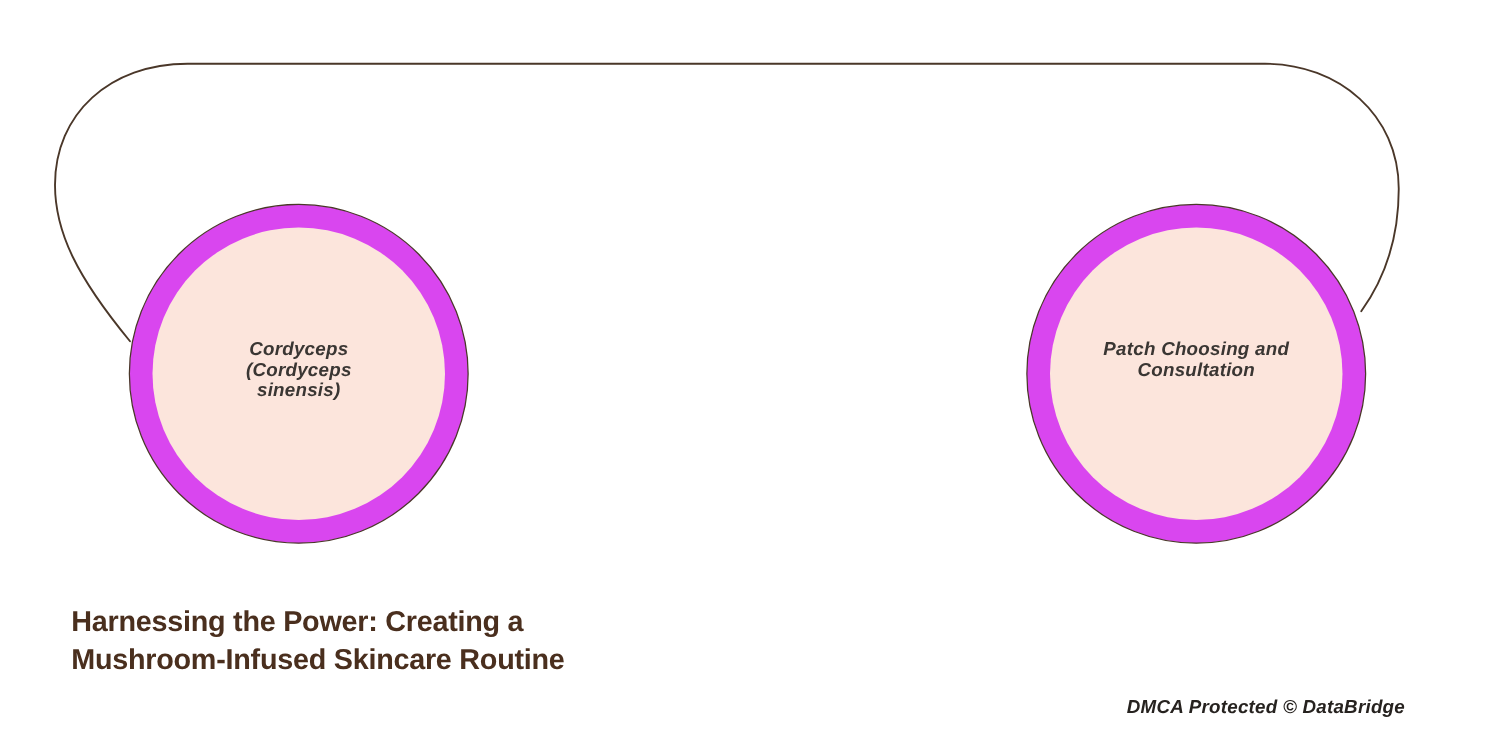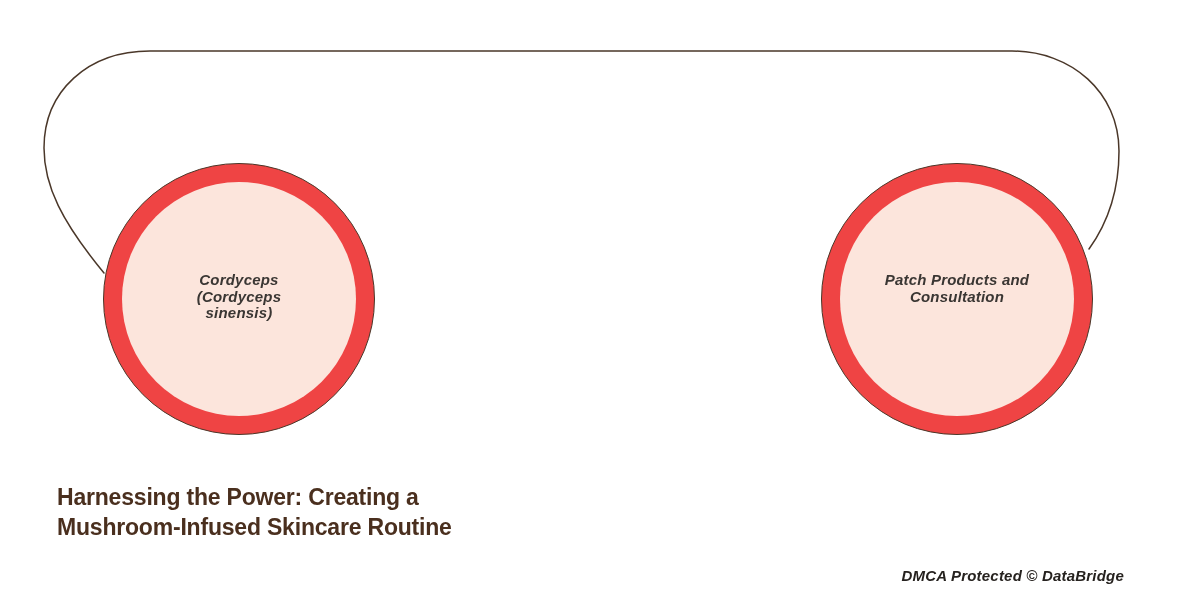--- a/index.html
+++ b/index.html
@@ -23,21 +23,21 @@
     width: 1200px;
     height: 600px;
   }
   .node-circle {
     position: absolute;
     width: 272px;
     height: 272px;
     box-sizing: border-box;
     border: 1.5px solid #4a3729;
     border-radius: 50%;
-    background: #ef4444;
+    background: #d946ef;
   }
   .node-circle .inner-disk {
     position: absolute;
     inset: 18px;
     border-radius: 50%;
     background: #fce5dc;
   }
   .node-circle .node-label {
     position: absolute;
     top: 108px;
@@ -68,21 +68,20 @@
   }
   .watermark {
     position: absolute;
     right: 76px;
     top: 557px;
     font-size: 15px;
     font-weight: 700;
     font-style: italic;
     color: #26221f;
     letter-spacing: 0.2px;
-    margin-top: 10px;
   }
 </style>
 </head>
 <body>
 
 <div class="stage">
 
   <svg class="connector-svg" viewBox="0 0 1200 600" xmlns="http://www.w3.org/2000/svg">
     <path d="M 104 273
              C 62 222, 44 186, 44 148
@@ -95,21 +94,21 @@
   <div class="node-circle circle-1">
     <div class="inner-disk"></div>
     <div class="node-label">Cordyceps
 (Cordyceps
 sinensis)</div>
   </div>
 
 
   <div class="node-circle circle-3">
     <div class="inner-disk"></div>
-    <div class="node-label">Patch Products and
+    <div class="node-label">Patch Choosing and
 Consultation</div>
   </div>
 
   <div class="diagram-title">Harnessing the Power: Creating a
 Mushroom-Infused Skincare Routine</div>
 
   <div class="watermark">DMCA Protected © DataBridge</div>
 
 </div>
 

